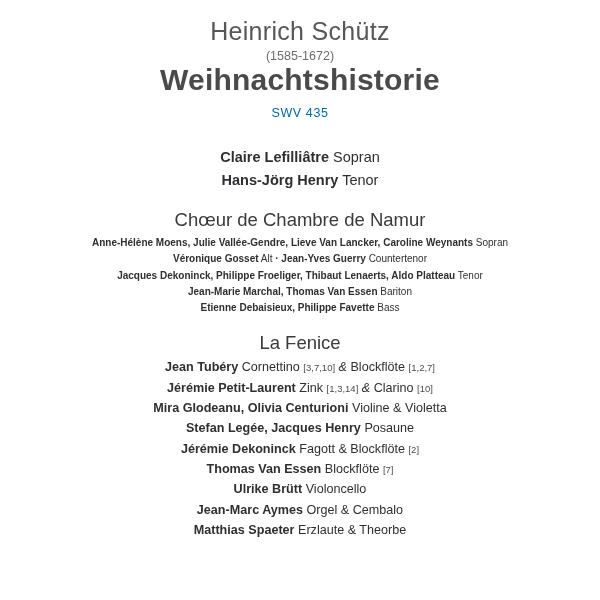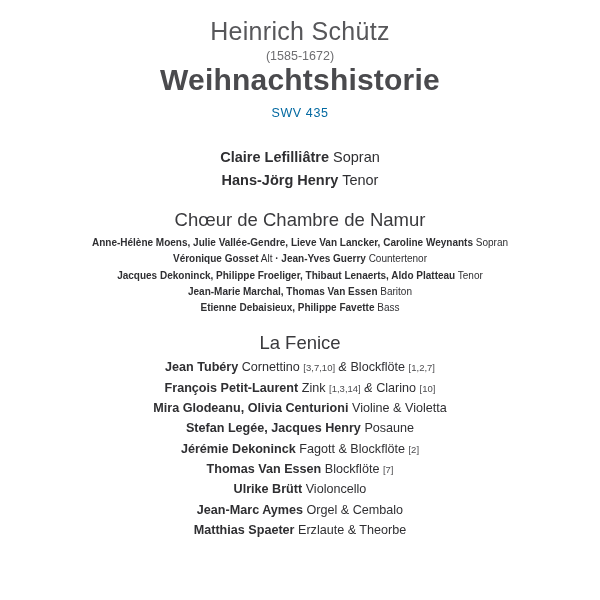--- a/index.html
+++ b/index.html
@@ -153,21 +153,21 @@
 
     <div class="line">
       <span class="nm">Jean Tubéry</span>
       <span class="role">Cornettino</span>
       <span class="sup">[3,7,10]</span>
       <span class="amp">&amp;</span>
       <span class="role">Blockflöte</span>
       <span class="sup">[1,2,7]</span>
     </div>
     <div class="line">
-      <span class="nm">François Petit-Laurent</span>
+      <span class="nm">Jérémie Petit-Laurent</span>
       <span class="role">Zink</span>
       <span class="sup">[1,3,14]</span>
       <span class="amp">&amp;</span>
       <span class="role">Clarino</span>
       <span class="sup">[10]</span>
     </div>
     <div class="line">
       <span class="nm">Mira Glodeanu, Olivia Centurioni</span>
       <span class="role">Violine &amp; Violetta</span>
     </div>

